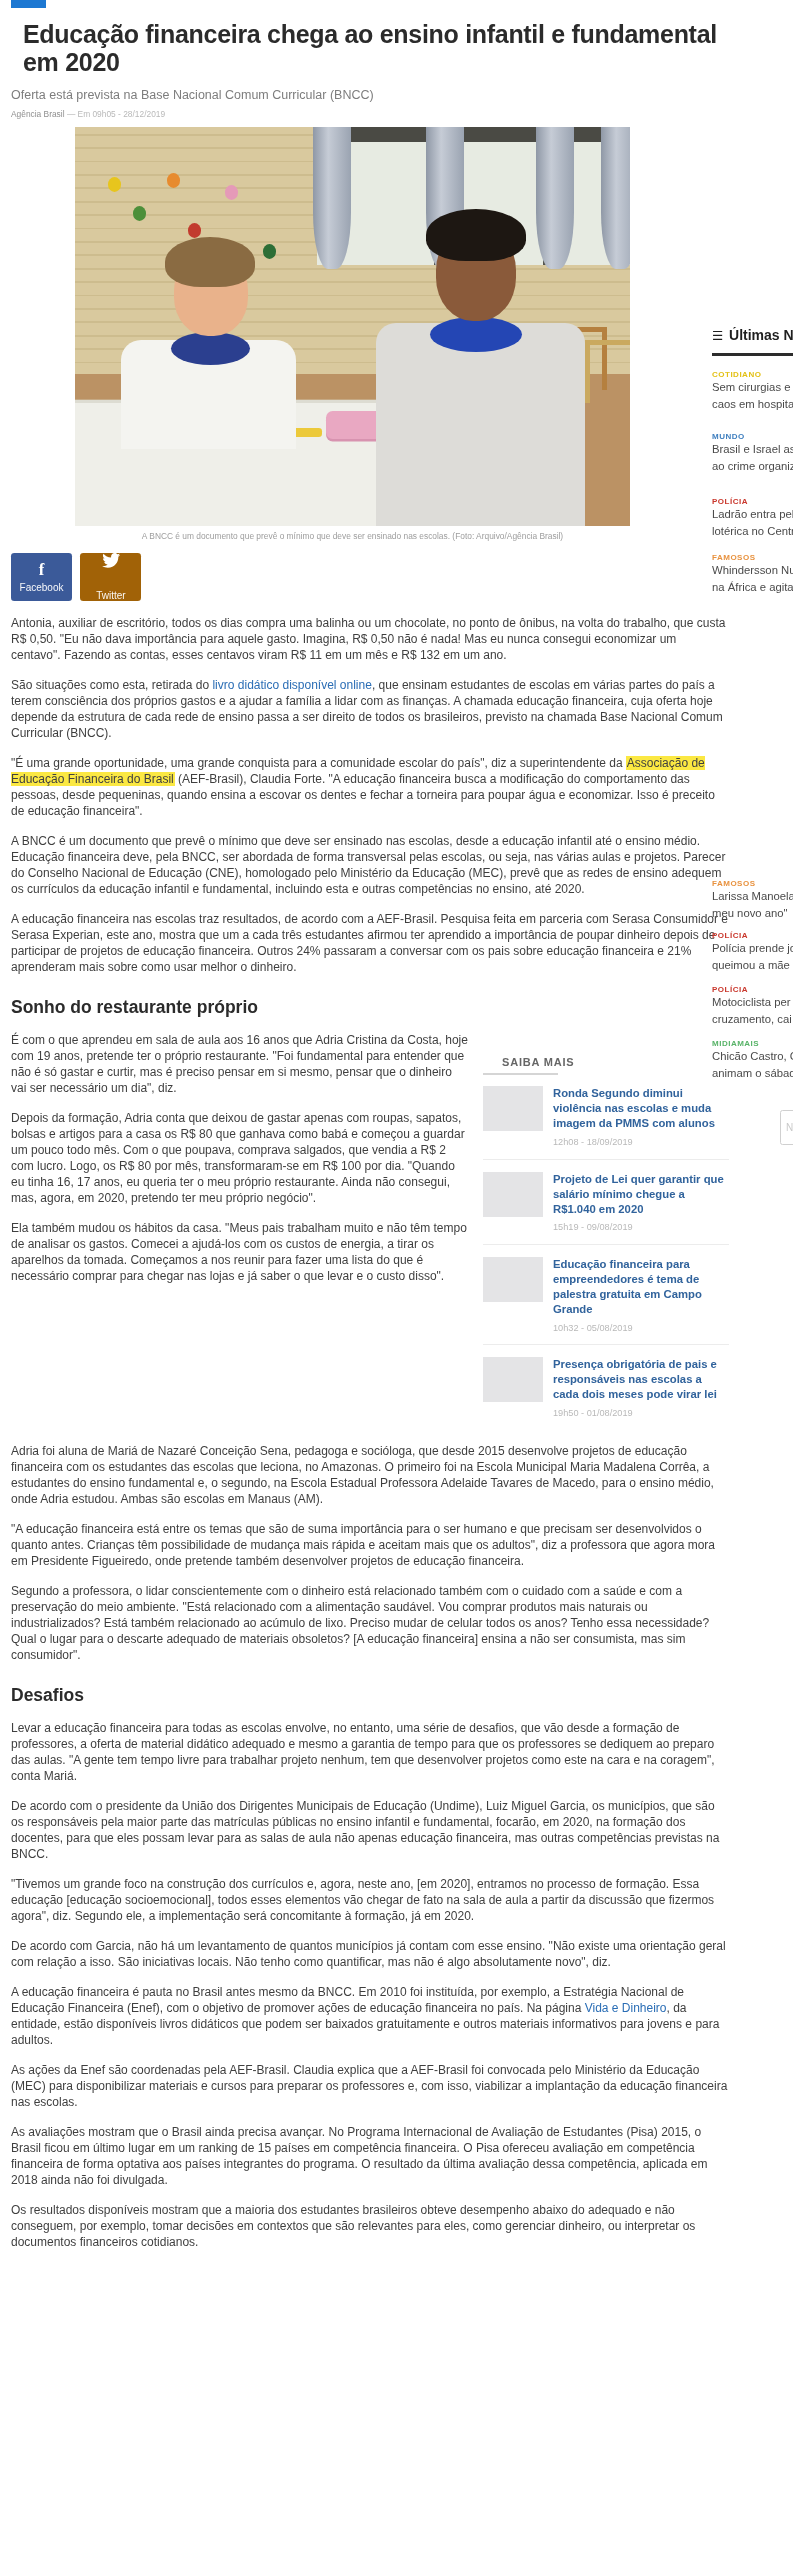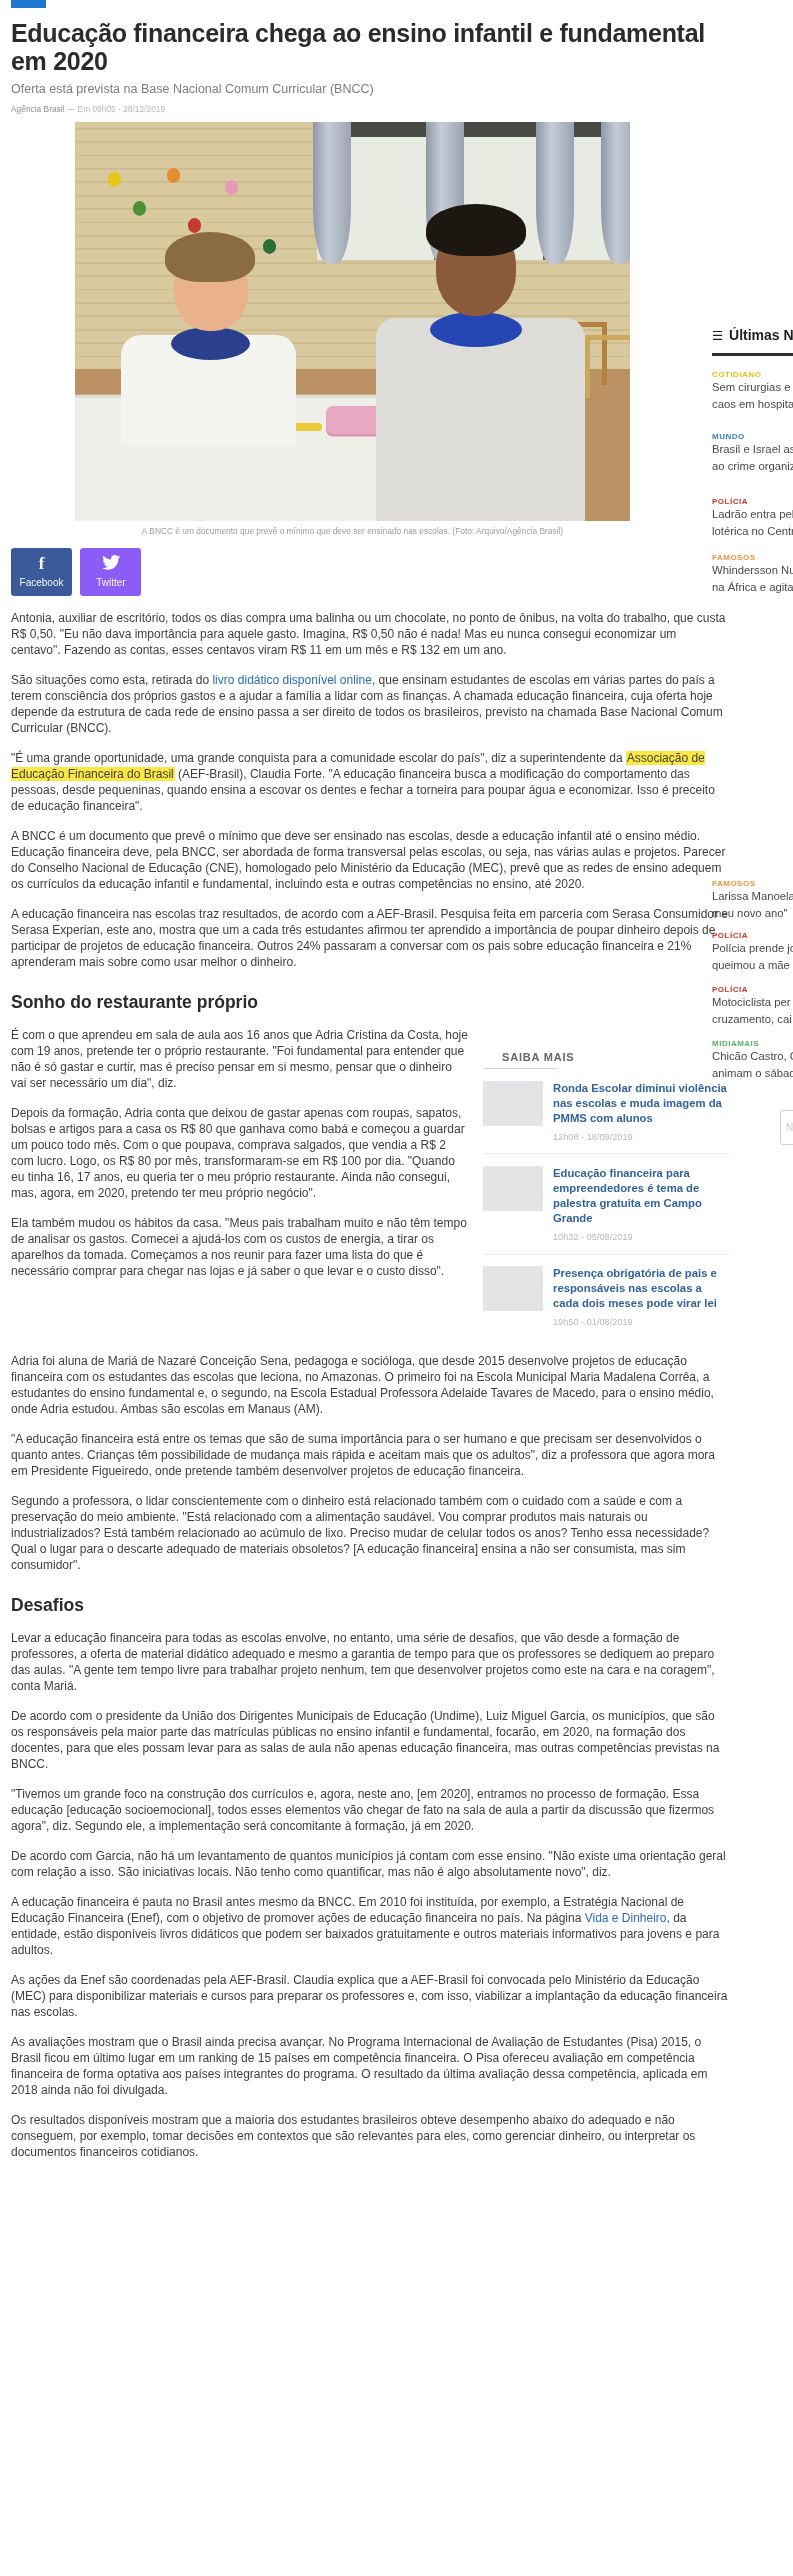--- a/index.html
+++ b/index.html
@@ -1,21 +1,21 @@
 <!DOCTYPE html>
 <html lang="pt" style="font-size:13.4px"><head>
 <meta charset="utf-8">
 <style>
   html,body{margin:0;padding:0;background:#fff;}
   body{font-family:"Liberation Sans","DejaVu Sans",sans-serif;color:#3c3c3c;}
   #page{position:relative;width:794px;height:2576px;overflow:hidden;background:#fff;}
   #col{position:absolute;left:11px;top:0;width:718px;}
 
   .cat-tag{width:35px;height:7.5px;background:#1d78d2;margin-bottom:11px;}
-  h1.title{margin:0;font-size:25px;line-height:28px;font-weight:700;color:#2b2b2b;letter-spacing:-0.3px;}
+  h1.title{margin:12px;font-size:25px;line-height:28px;font-weight:700;color:#2b2b2b;letter-spacing:-0.3px;}
   .subtitle{margin-top:7.5px;font-size:12.5px;color:#7d7d7d;}
   .byline{margin-top:7.5px;font-size:8.4px;color:#b9b9b9;}
   .byline .src{color:#8f8f8f;}
 
   
   .photo{position:relative;width:555px;height:399px;margin:8.4px 0 0 64px;overflow:hidden;background:#d8c89d;}
   .ph-wall{position:absolute;left:0;top:0;width:100%;height:62%;
     background:repeating-linear-gradient(0deg,#d9c99e 0 11.7px,#cdbc8e 11.7px 13.4px);}
   .ph-window{position:absolute;left:242px;top:0;width:313px;height:138px;background:#e7ebe2;}
   .ph-frame-top{position:absolute;left:242px;top:0;width:313px;height:15px;background:#4a4a44;}
@@ -41,21 +41,21 @@
   .ph-dot{position:absolute;width:13.4px;height:15px;border-radius:50%;}
 
   .caption{width:555px;margin:5px 0 0 64px;text-align:center;font-size:8.4px;color:#9d9d9d;}
 
   .share{display:flex;gap:8.4px;margin-top:11.7px;}
   .share-btn{width:61px;height:48px;border-radius:3.3px;color:#fff;display:flex;flex-direction:column;
     align-items:center;justify-content:center;cursor:pointer;}
   .share-btn .ic{font-size:16.7px;font-weight:700;line-height:18.4px;font-family:"Liberation Serif",serif;}
   .share-btn .lb{font-size:10px;margin-top:3.3px;opacity:.95;font-family:"Liberation Sans",sans-serif;}
   .fb{background:#3b5a99;}
-  .tw{background:#8b5cf6;}
+  .tw{background:#a16207;justify-content:space-between;}
 
   .body-text p{margin:14px 0 0;font-size:12px;line-height:16px;color:#3f3f3f;}
   a.link{color:#2a6db5;text-decoration:none;cursor:pointer;}
   mark.hl{background:#fbe842;color:#3f3f3f;padding:0 0.8px;}
   h2.sec{margin:22px 0 0;font-size:17.5px;font-weight:700;color:#2b2b2b;}
 
   .sonho-row{display:flex;margin-top:0;}
   .sonho-left{width:458px;}
   .sonho-right{width:246px;margin-left:14px;margin-top:38px;}
 
@@ -165,22 +165,29 @@
           <p>Depois da formação, Adria conta que deixou de gastar apenas com roupas, sapatos, bolsas e artigos para a casa os R$ 80 que ganhava como babá e começou a guardar um pouco todo mês. Com o que poupava, comprava salgados, que vendia a R$ 2 com lucro. Logo, os R$ 80 por mês, transformaram-se em R$ 100 por dia. "Quando eu tinha 16, 17 anos, eu queria ter o meu próprio restaurante. Ainda não consegui, mas, agora, em 2020, pretendo ter meu próprio negócio".</p>
           <p>Ela também mudou os hábitos da casa. "Meus pais trabalham muito e não têm tempo de analisar os gastos. Comecei a ajudá-los com os custos de energia, a tirar os aparelhos da tomada. Começamos a nos reunir para fazer uma lista do que é necessário comprar para chegar nas lojas e já saber o que levar e o custo disso".</p>
         </div>
         <div class="sonho-right">
           <div class="saiba">
             <div class="saiba-h">SAIBA MAIS</div>
             <div class="saiba-rule"></div>
             <div class="saiba-item">
               <div class="saiba-thumb"></div>
               <div>
-                  <div class="saiba-title">Ronda Escolar diminui violência nas escolas e muda imagem da PMMS com alunos</div>
+                  <div class="saiba-title">Ronda Segundo diminui violência nas escolas e muda imagem da PMMS com alunos</div>
                 <div class="saiba-time">12h08 - 18/09/2019</div>
+                </div>
+            </div>
+            <div class="saiba-item">
+              <div class="saiba-thumb"></div>
+              <div>
+                  <div class="saiba-title">Projeto de Lei quer garantir que salário mínimo chegue a R$1.040 em 2020</div>
+                <div class="saiba-time">15h19 - 09/08/2019</div>
                 </div>
             </div>
             <div class="saiba-item">
               <div class="saiba-thumb"></div>
               <div>
                   <div class="saiba-title">Educação financeira para empreendedores é tema de palestra gratuita em Campo Grande</div>
                 <div class="saiba-time">10h32 - 05/08/2019</div>
                 </div>
             </div>
             <div class="saiba-item">

